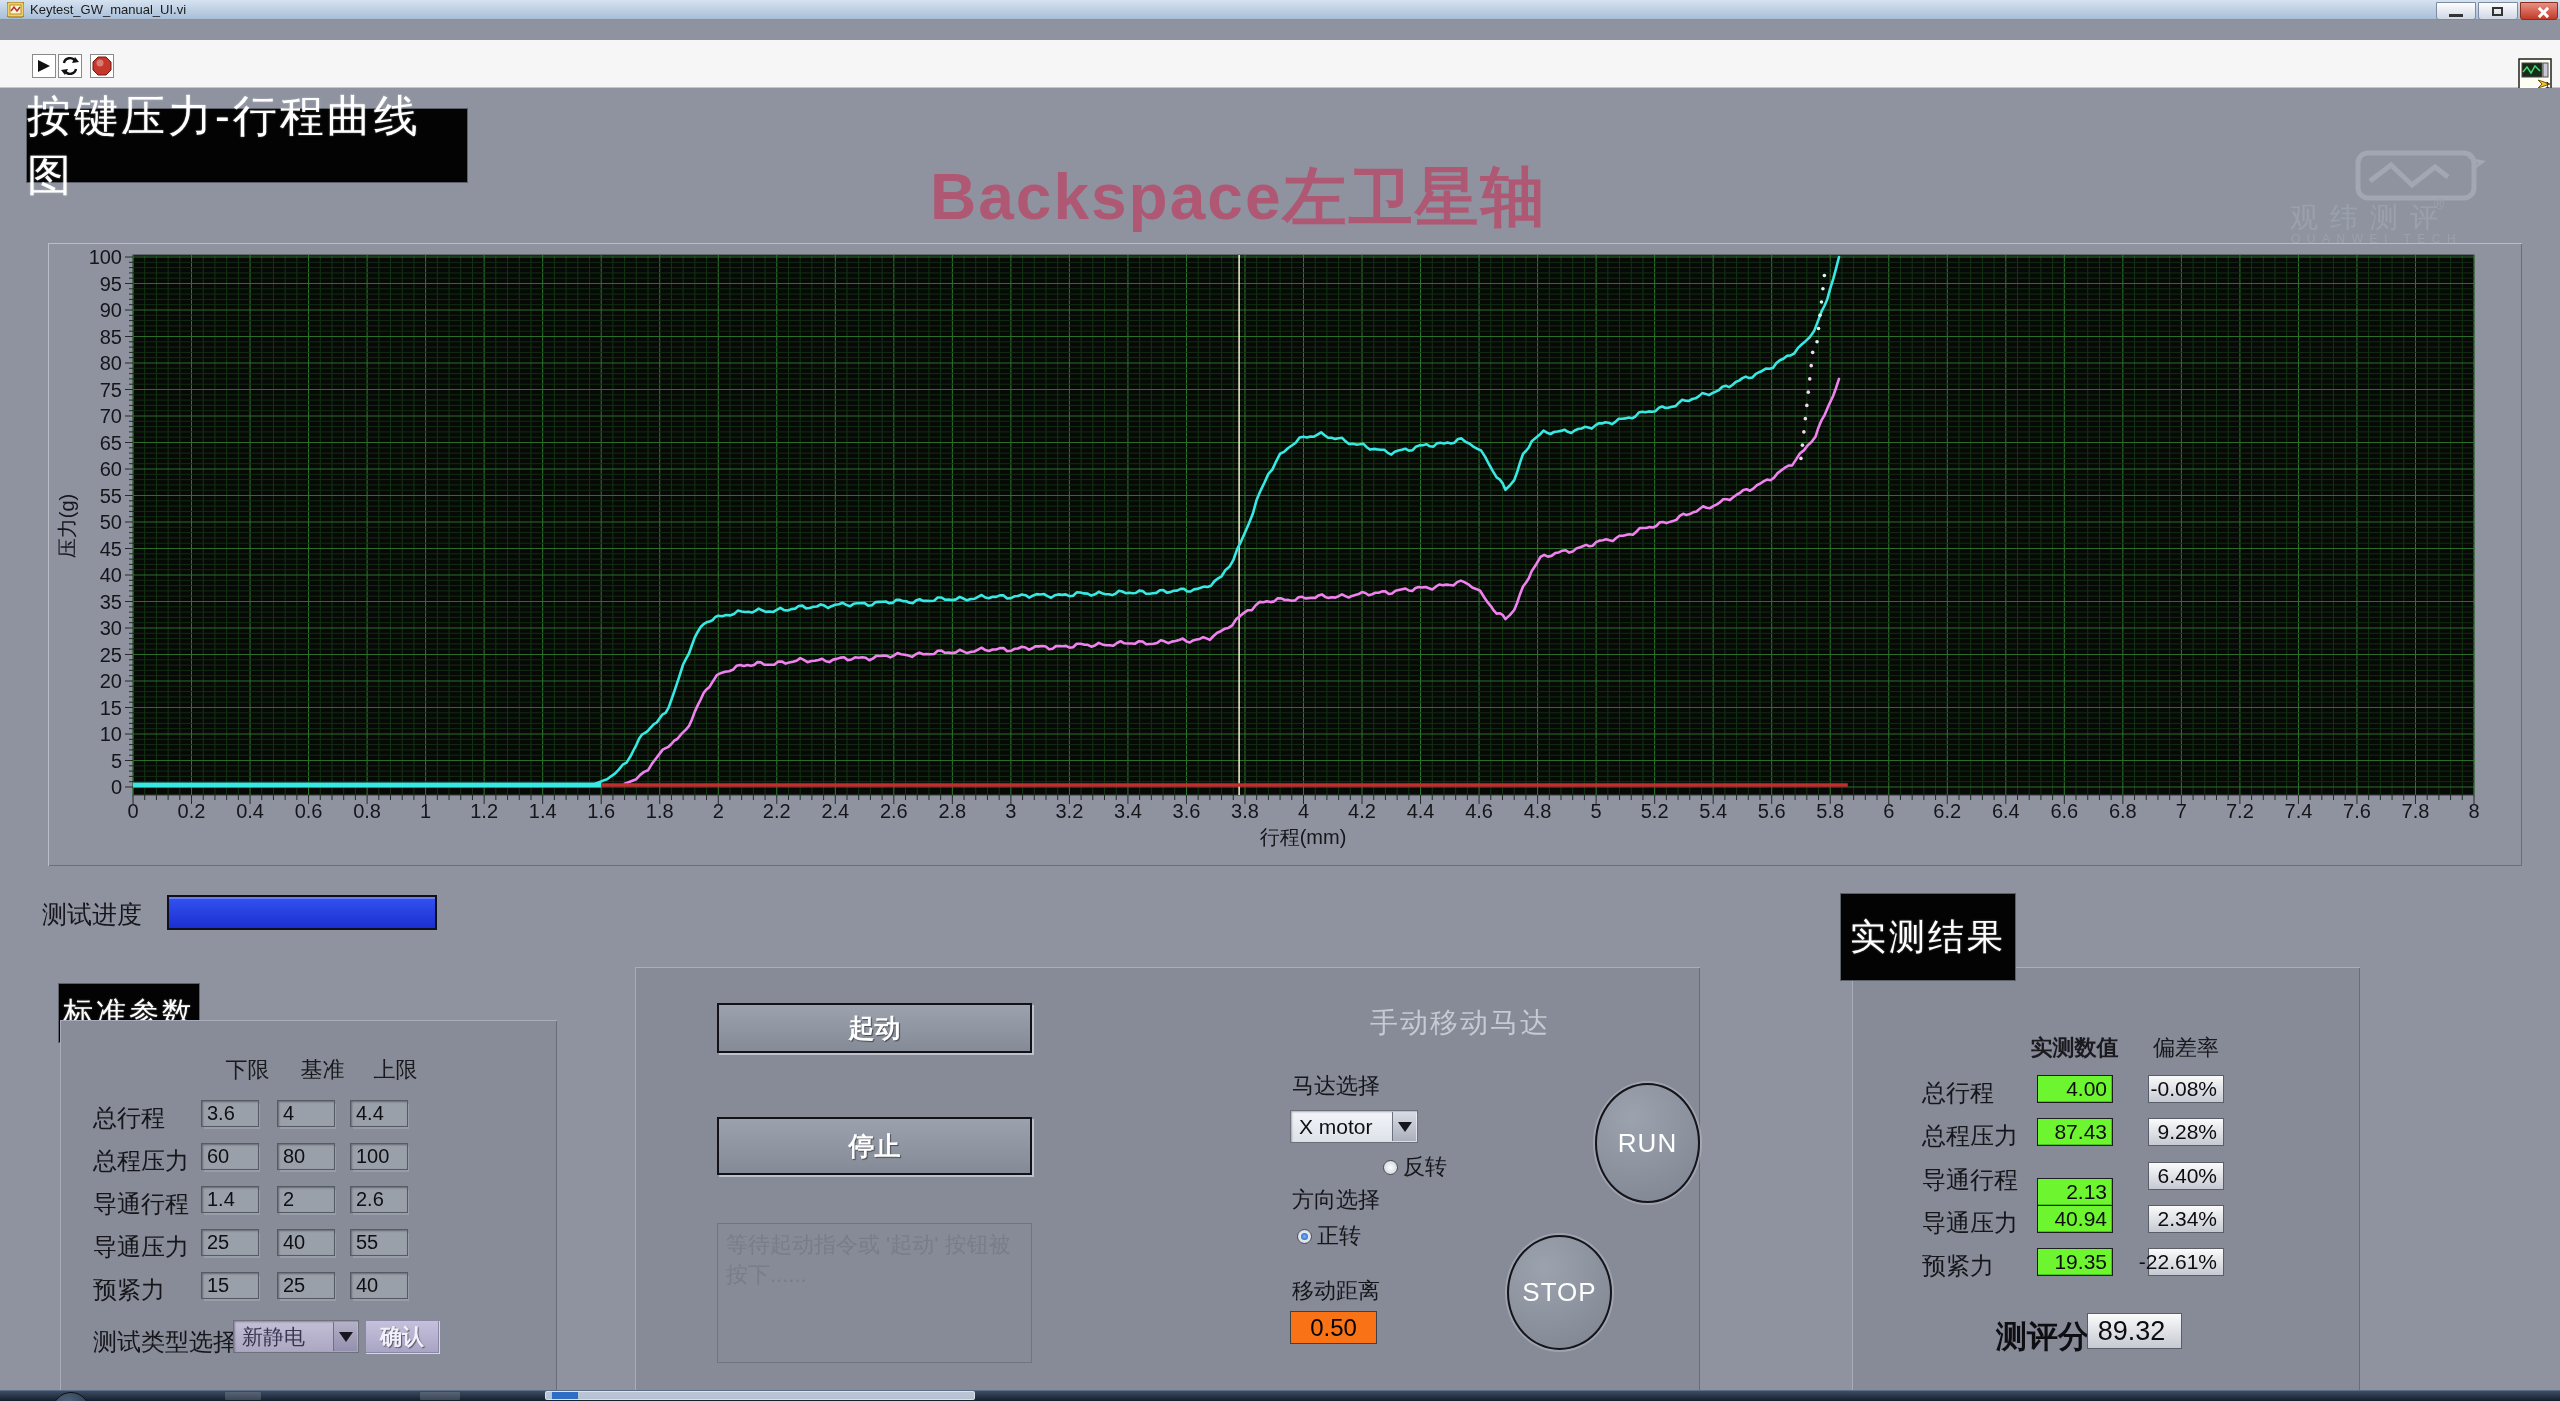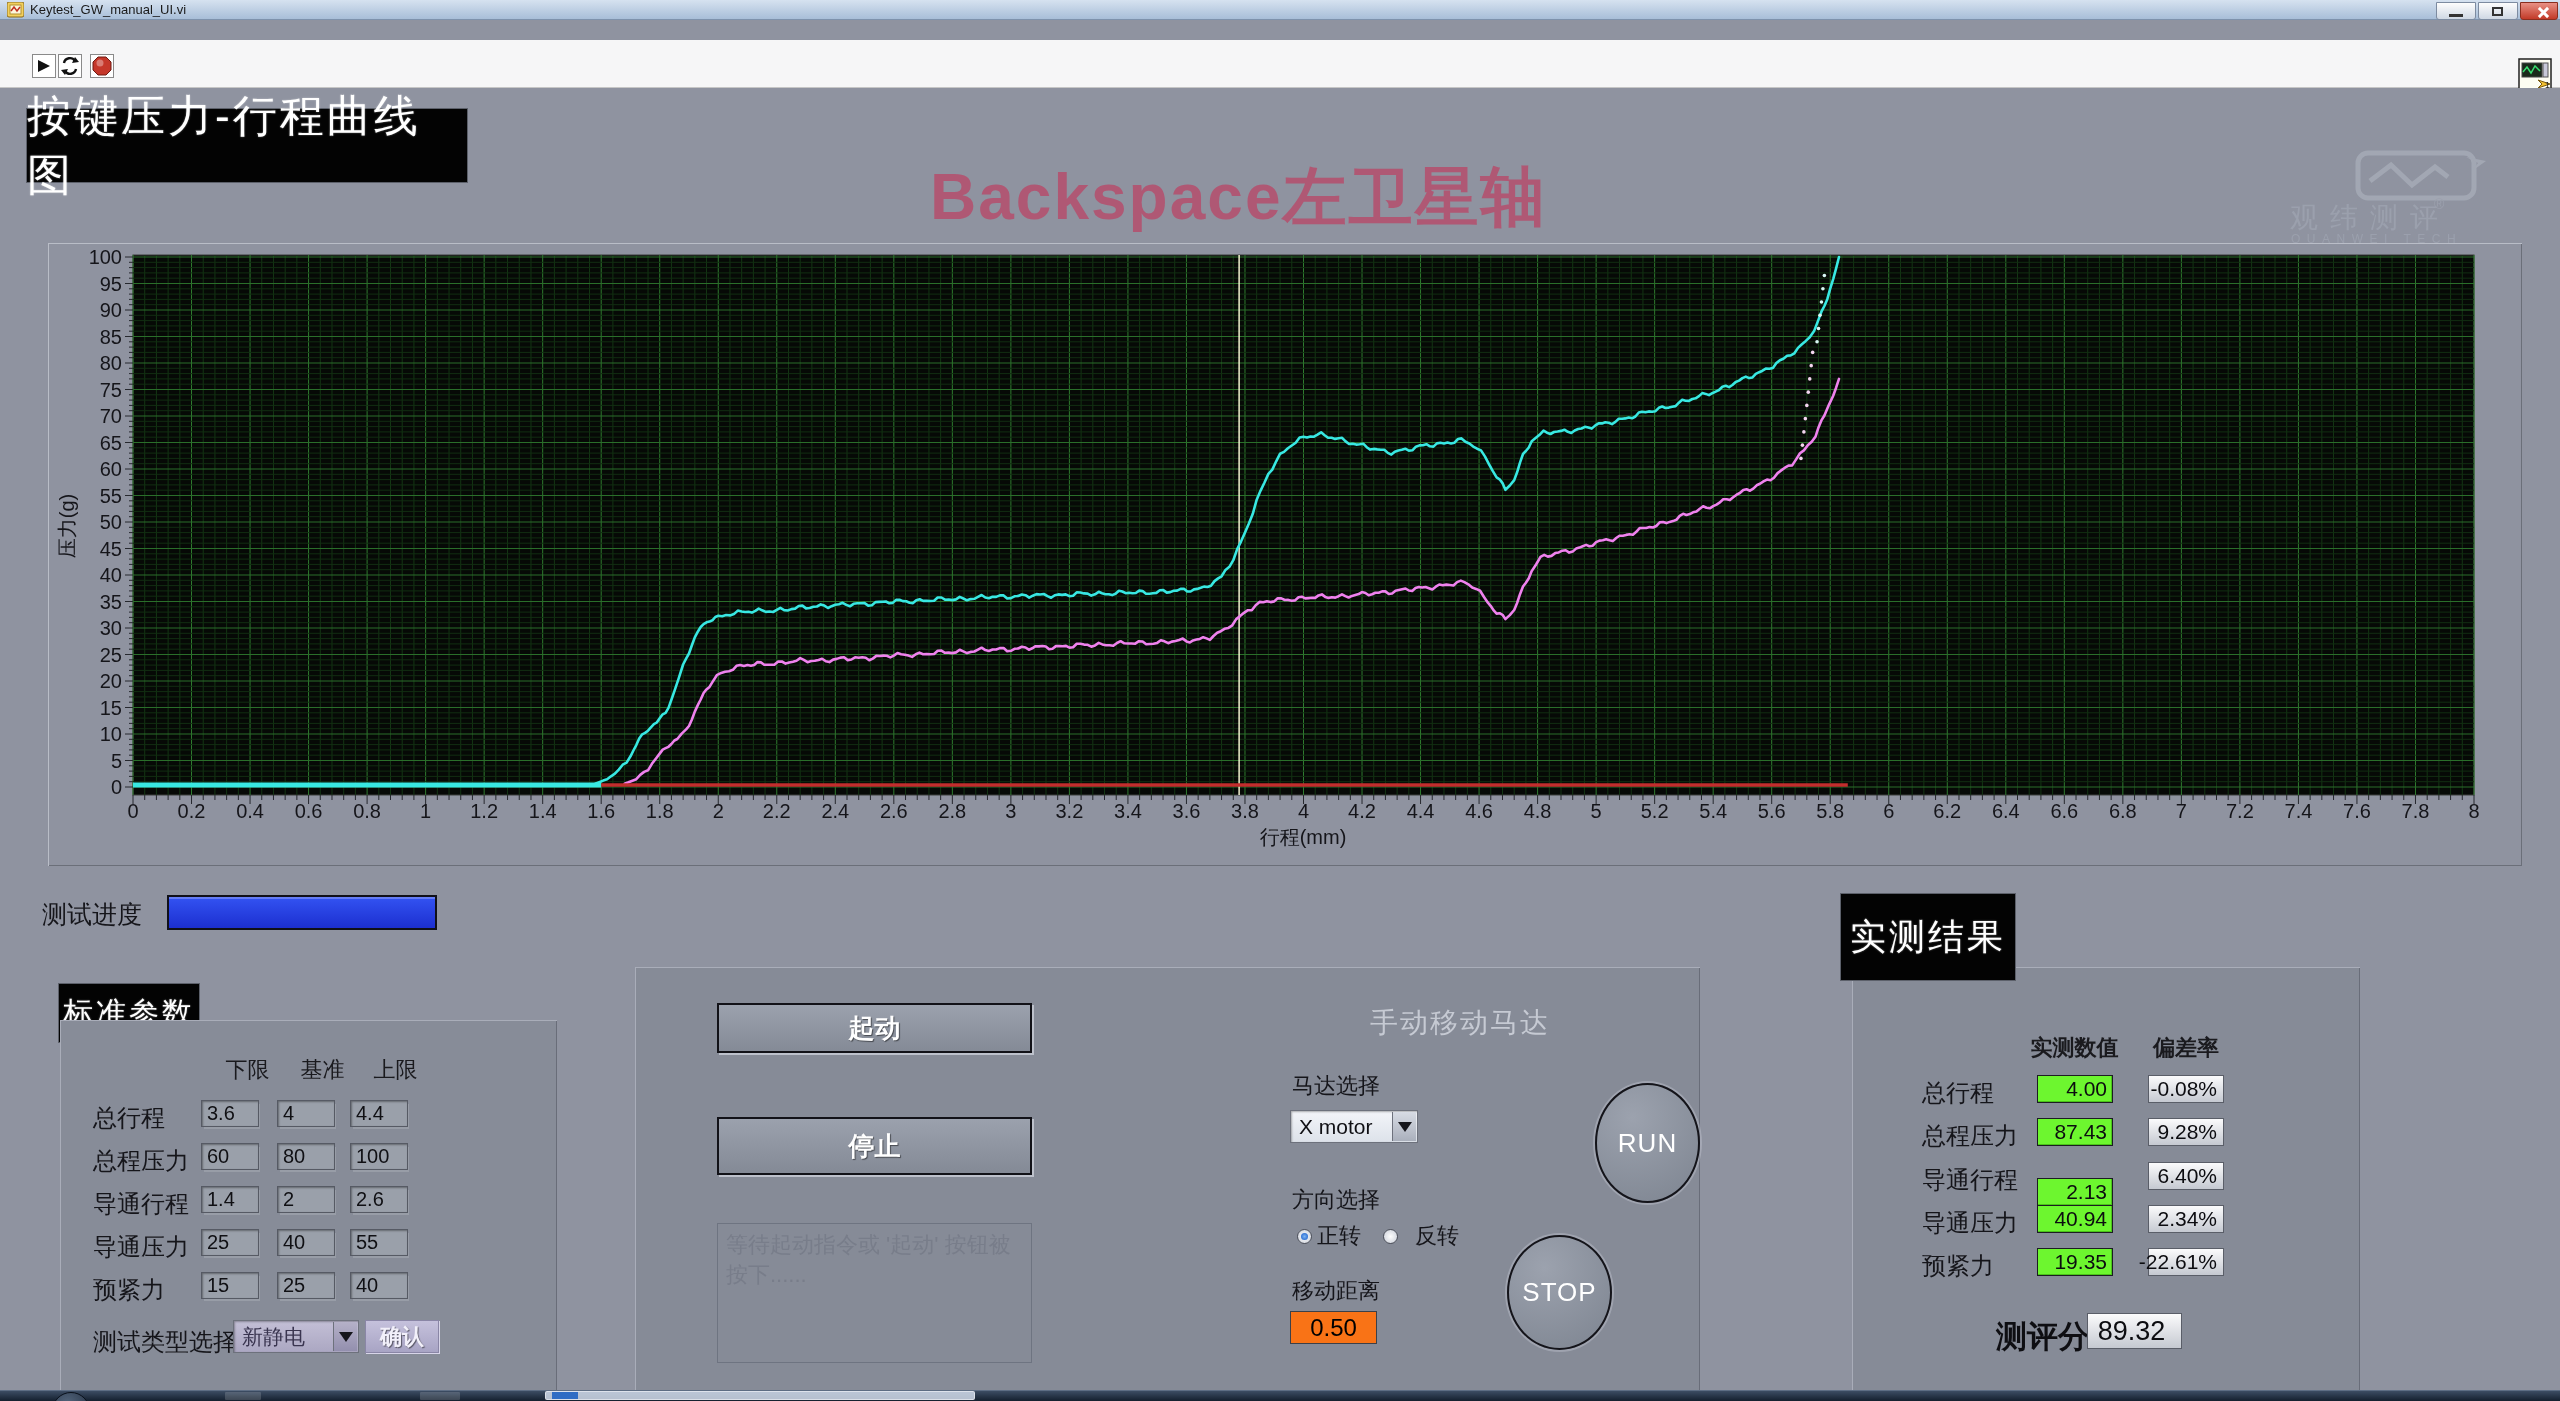--- a/index.html
+++ b/index.html
@@ -926,34 +926,34 @@
     <span class="dd-arrow-btn">
         <span class="dd-tri"></span>
       </span>
   </div>
   <div class="abs plain-label" style="left:1292px;top:1185px;font-size:22px;">方向选择</div>
   <div id="dir-radios">
       <div class="abs" style="left: 1297px; top: 1221px; display: flex; align-items: center; gap: 5px;">
         <span class="radio-dot sel"></span>
         <span style="font-size: 22px; color: rgb(21, 21, 26);">正转</span>
       </div>
-      <div class="abs" style="left: 1383px; top: 1221px; display: flex; align-items: center; gap: 17px;">
+      <div class="abs" style="left: 1383px; top: 1152px; display: flex; align-items: center; gap: 5px;">
         <span class="radio-dot"></span>
         <span style="font-size: 22px; color: rgb(21, 21, 26);">反转</span>
       </div>
     </div>
   <div class="abs plain-label" style="left:1292px;top:1276px;font-size:22px;">移动距离</div>
   <input class="abs" style="left: 1290px; top: 1311px; width: 87px; height: 33px; background: #f97316; border: 1px solid rgb(60, 64, 72); font-size: 24px; text-align: center; font-family: inherit;" value="0.50">
   <div class="abs circle-btn" style="left:1595px;top:1083px;width:105px;height:120px;">RUN</div>
   <div class="abs circle-btn" style="left:1507px;top:1235px;width:105px;height:115px;">STOP</div>
 
   <div class="abs subpanel" style="left:1852px;top:967px;width:508px;height:425px;background:#868b97;"></div>
   <div class="abs blackbox" style="left:1840px;top:893px;width:176px;height:88px;font-size:36px;">实测结果</div>
   <div class="abs col-head" style="left:2022px;top:1033px;width:105px;font-weight:bold;">实测数值</div>
-  <div class="abs col-head" style="left:2140px;top:1033px;width:92px;font-weight:bold;">偏差率</div>
+  <div class="abs col-head" style="left:2140px;top:1033px;width:92px;font-weight:normal;">偏差率</div>
   <div id="result-rows">
       <div class="abs plain-label" style="left: 1922px; top: 1077px; font-size: 24px;">总行程</div>
       <div class="abs green-box" style="left: 2037px; top: 1075px; width: 76px; height: 28px;">4.00</div>
       <div class="abs silver-box" style="left: 2148px; top: 1075px; width: 76px; height: 28px;">-0.08%</div>
       <div class="abs plain-label" style="left: 1922px; top: 1120.3px; font-size: 24px;">总程压力</div>
       <div class="abs green-box" style="left: 2037px; top: 1118.3px; width: 76px; height: 28px;">87.43</div>
       <div class="abs silver-box" style="left: 2148px; top: 1118.3px; width: 76px; height: 28px;">9.28%</div>
       <div class="abs plain-label" style="left: 1922px; top: 1163.6px; font-size: 24px;">导通行程</div>
       <div class="abs green-box" style="left: 2037px; top: 1161.6px; width: 76px; height: 28px; margin-top: 16px;">2.13</div>
       <div class="abs silver-box" style="left: 2148px; top: 1161.6px; width: 76px; height: 28px;">6.40%</div>

